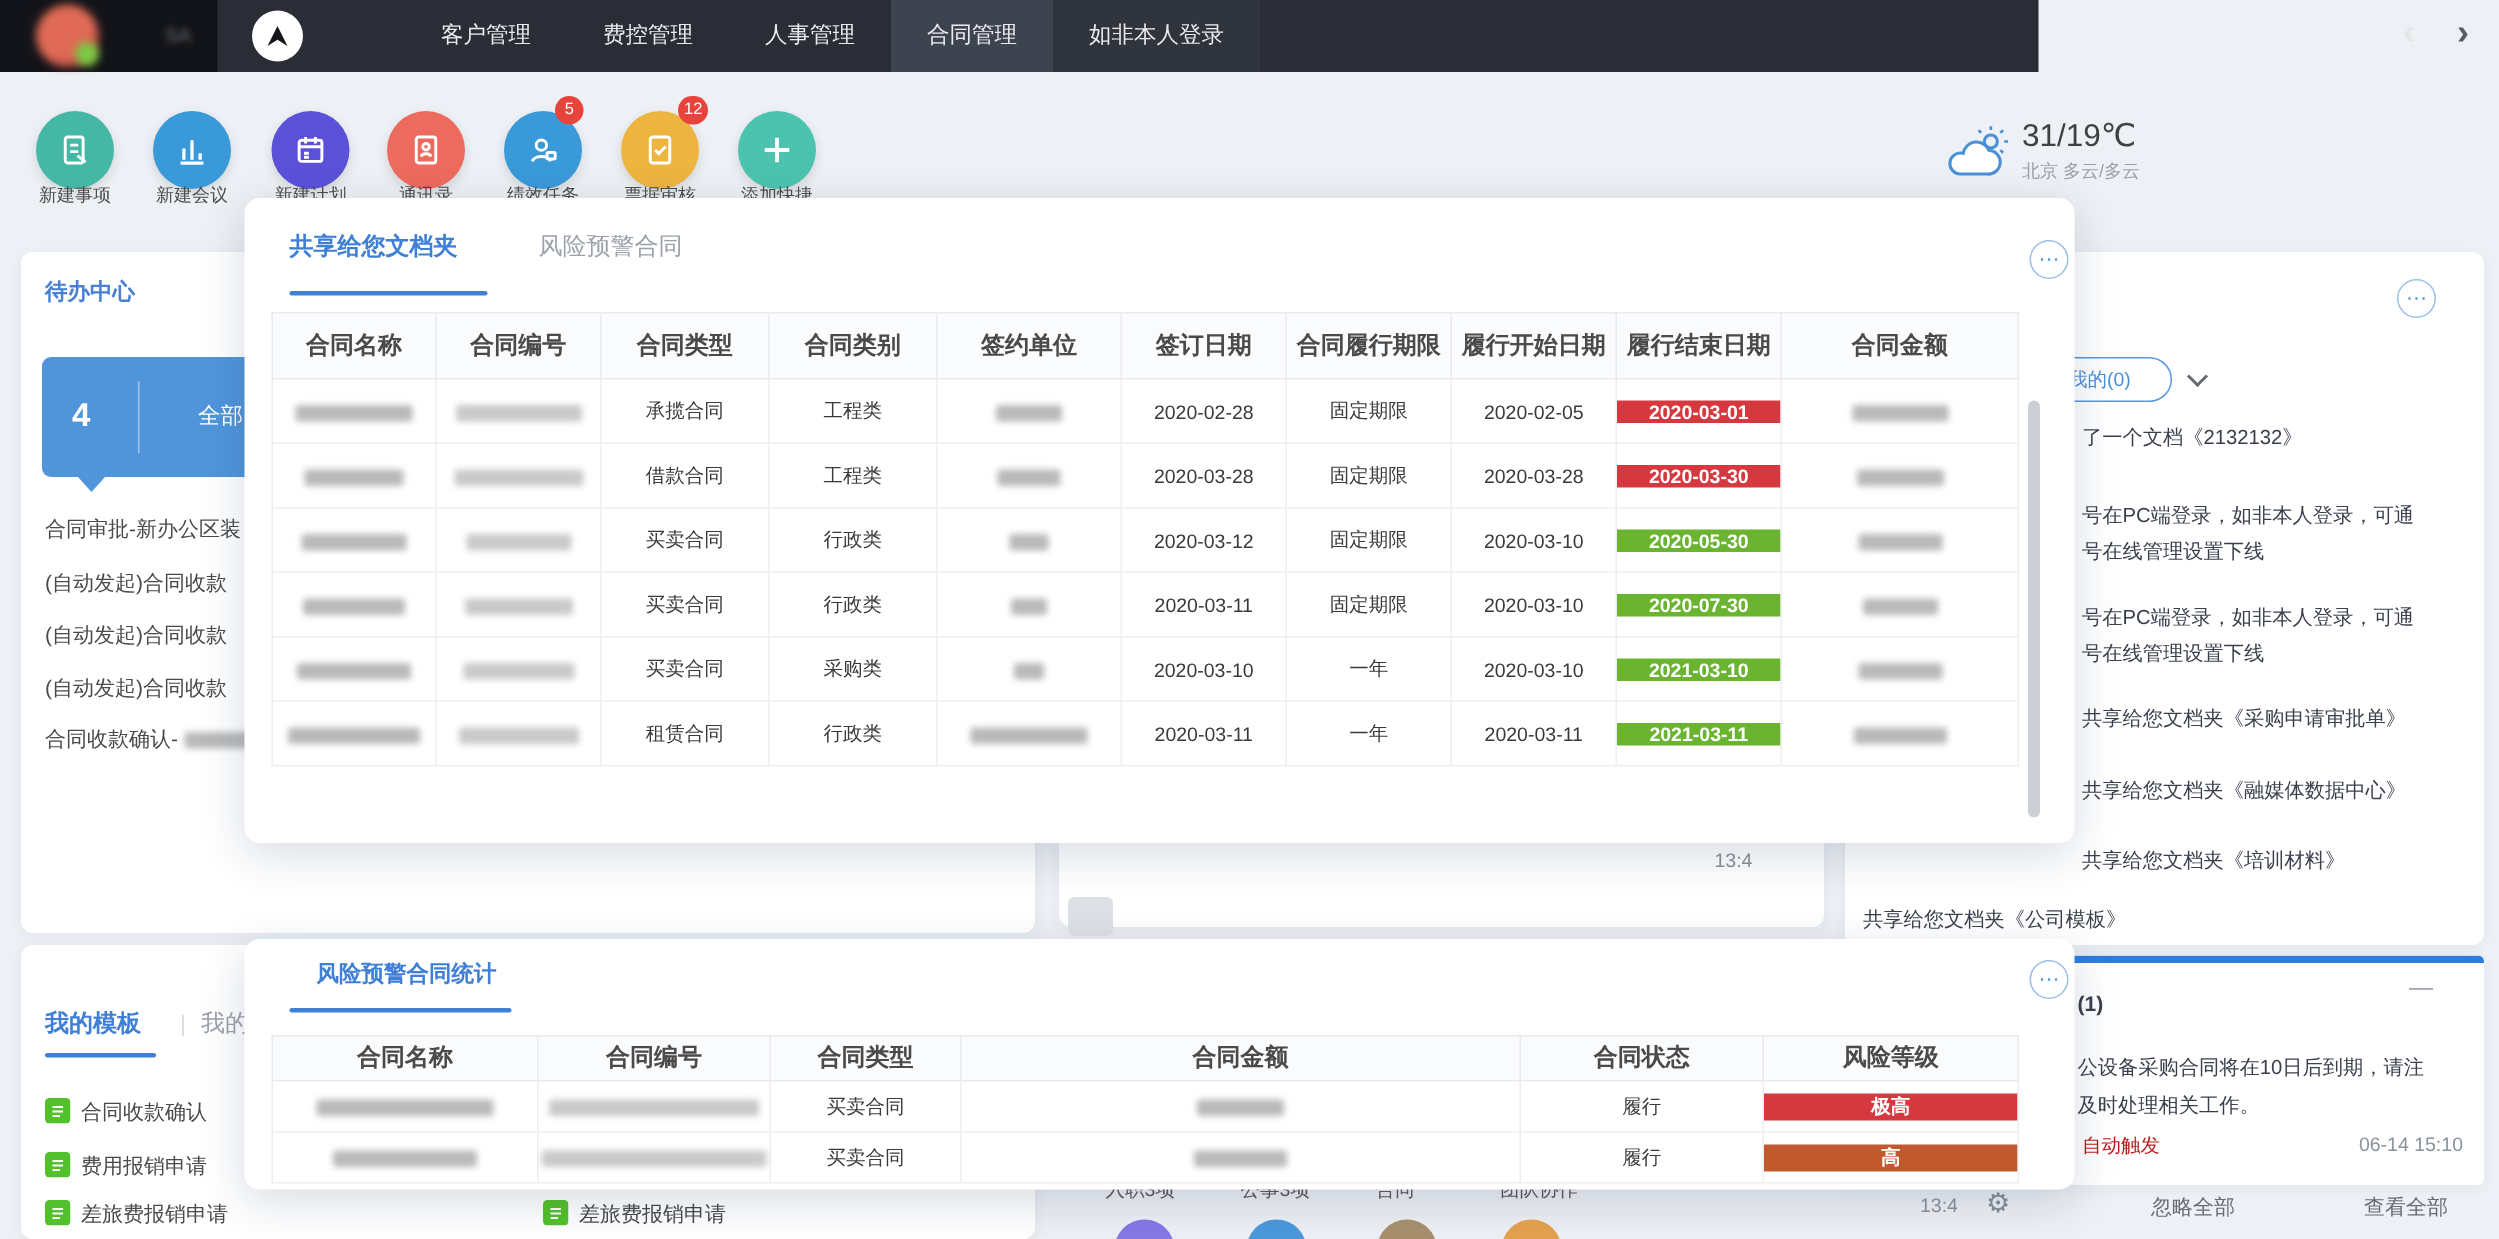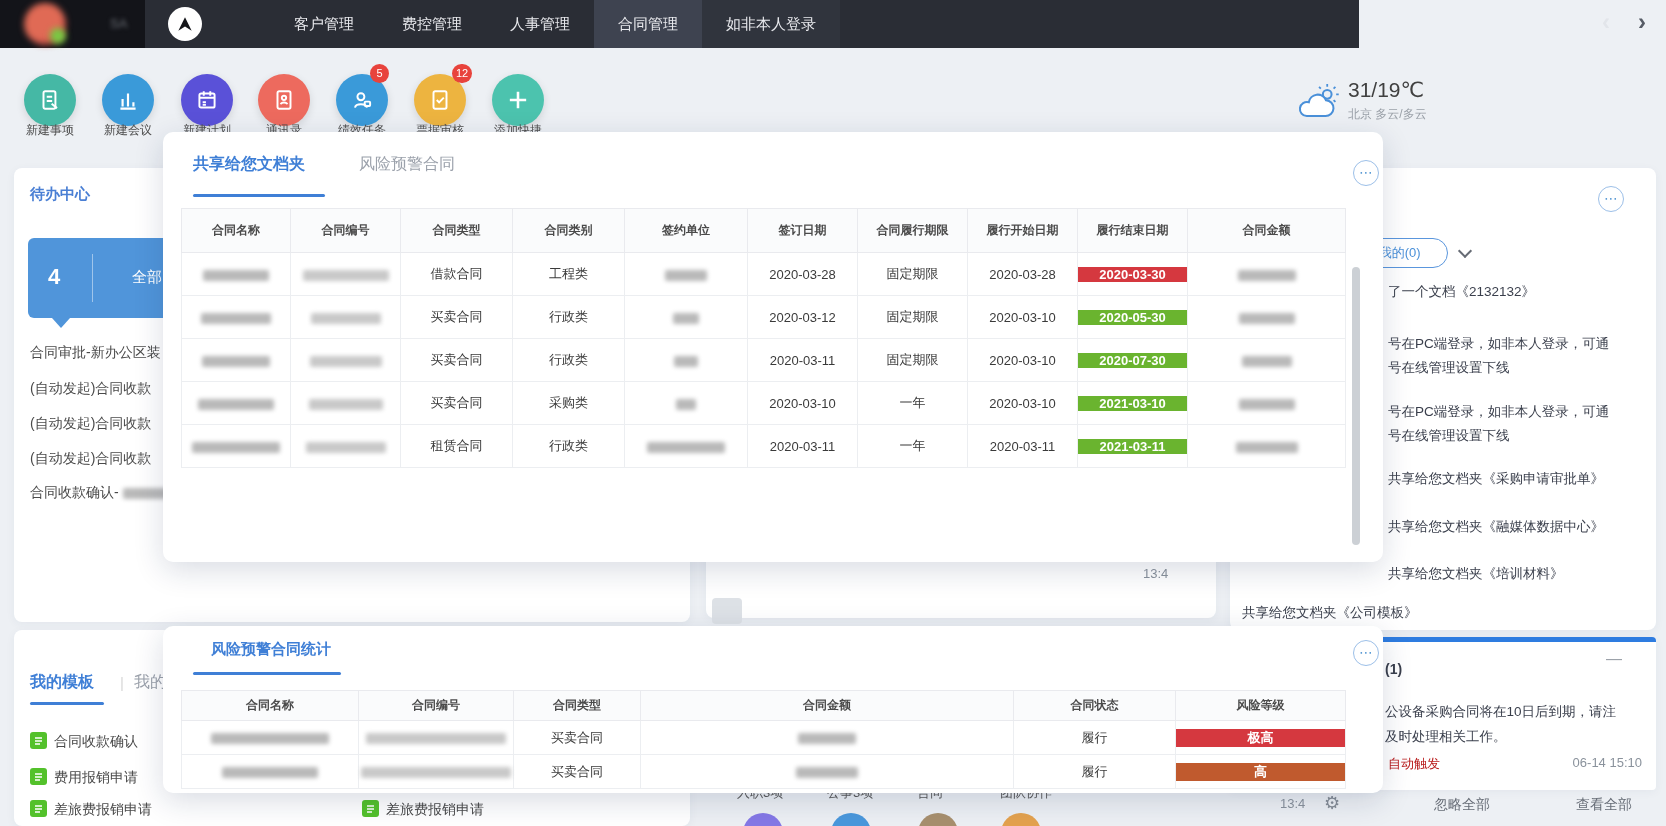--- a/index.html
+++ b/index.html
@@ -47,21 +47,21 @@
   .blurbar.lt { background:#c9c9c9; }
 
   
   .panel { position:absolute; background:#fff; border-radius:10px; box-shadow:0 8px 30px rgba(20,40,80,.16); z-index:10; }
   .tab-active { position:absolute; font-size:16px; font-weight:bold; color:#3f7fd6; cursor:pointer; }
   .tab-inactive { position:absolute; font-size:16px; color:#9ba1ab; cursor:pointer; }
   .tab-underline { position:absolute; height:3px; border-radius:2px; background:#3f7fd6; }
   .more-btn { position:absolute; width:26px; height:26px; border-radius:50%; border:1px solid #9cbfe8; color:#5b9bd5; font-size:14px; line-height:23px; text-align:center; cursor:pointer; background:#fff; }
 
   table.grid { border-collapse:collapse; table-layout:fixed; }
-  table.grid th { background:#fafbfc; font-size:12px; font-weight:bold; color:#4a4a4a; border:1px solid #e9eaee; }
+  table.grid th { background:#fafbfc; font-size:16px; font-weight:bold; color:#4a4a4a; border:1px solid #e9eaee; }
   table.grid td { font-size:13px; color:#3a3a3a; text-align:center; border:1px solid #eceef1; background:#fff; }
   .pad0 { padding:0 !important; }
   .date-badge { width:100%; height:100%; display:flex; align-items:center; justify-content:center; color:#fff; font-weight:bold; font-size:13px; }
   .bg-red { background:#d5383f; }
   .bg-green { background:#6ab42f; }
   .bg-risk-high { background:#c05a2e; }
   .vscroll { position:absolute; width:8px; border-radius:4px; background:#ccd0d5; cursor:pointer; }
 
   
   .tpl-title { position:absolute; left:30px; top:672px; font-size:16px; font-weight:bold; color:#3f7fd6; }
@@ -295,20 +295,34 @@
         <th>合同类型</th>
         <th>合同类别</th>
         <th>签约单位</th>
         <th>签订日期</th>
         <th>合同履行期限</th>
         <th>履行开始日期</th>
         <th>履行结束日期</th>
         <th>合同金额</th>
       </tr>
       <tr style="height:43px">
+        <td><span class="blurbar" style="width:78px"></span></td>
+        <td><span class="blurbar lt" style="width:84px"></span></td>
+        <td>承揽合同</td>
+        <td>工程类</td>
+        <td><span class="blurbar" style="width:44px"></span></td>
+        <td>2020-02-28</td>
+        <td>固定期限</td>
+        <td>2020-02-05</td>
+        <td class="pad0">
+              <div class="date-badge bg-red">2020-03-01</div>
+            </td>
+        <td><span class="blurbar" style="width:64px"></span></td>
+      </tr>
+      <tr style="height:43px">
         <td><span class="blurbar" style="width:66px"></span></td>
         <td><span class="blurbar lt" style="width:86px"></span></td>
         <td>借款合同</td>
         <td>工程类</td>
         <td><span class="blurbar" style="width:42px"></span></td>
         <td>2020-03-28</td>
         <td>固定期限</td>
         <td>2020-03-28</td>
         <td class="pad0">
               <div class="date-badge bg-red">2020-03-30</div>

